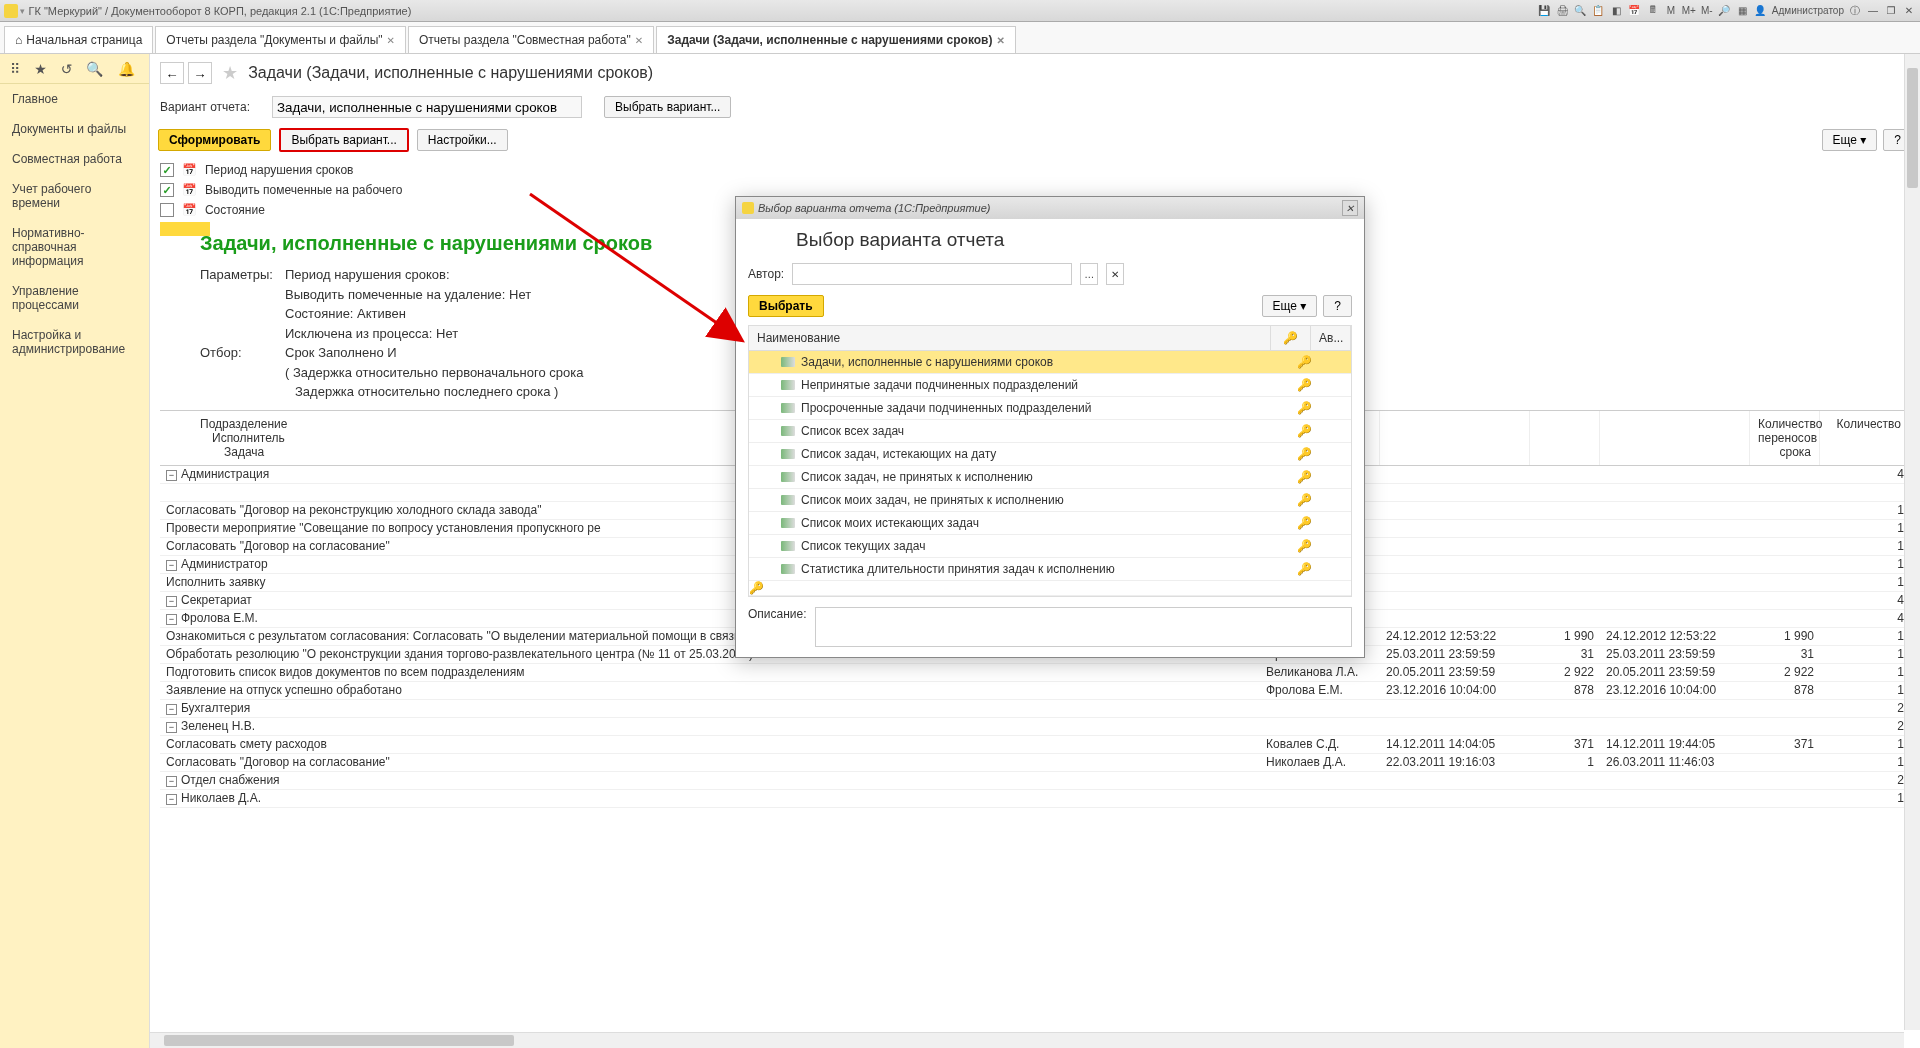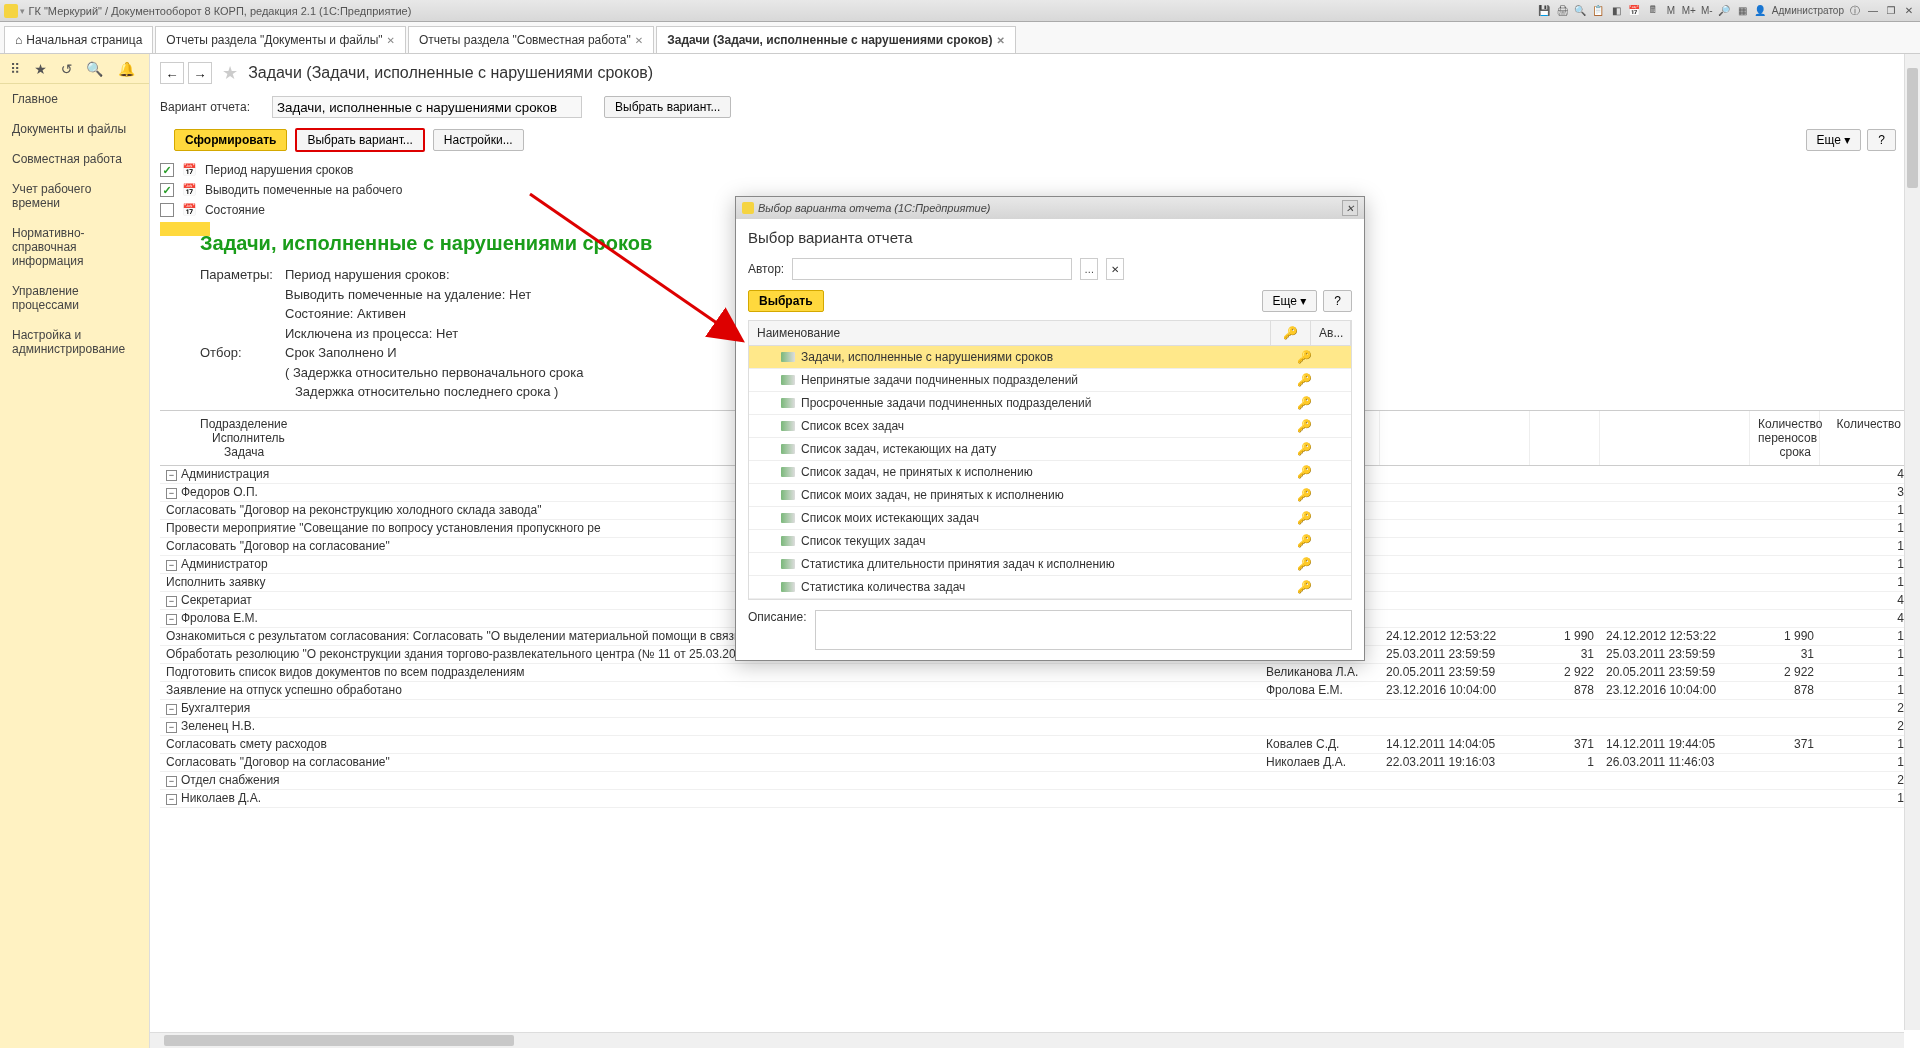--- a/index.html
+++ b/index.html
@@ -29,21 +29,21 @@
 .nav-arrows button { width: 24px; height: 22px; border: 1px solid #ccc; background: #fff; cursor: pointer; }
 .star { color: #ccc; font-size: 18px; }
 .page-title { font-size: 16px; color: #333; }
 
 .variant-row { padding: 4px 10px; display: flex; align-items: center; gap: 22px; font-size: 12px; }
 .variant-row input[type=text] { width: 310px; height: 22px; border: 1px solid #ccc; padding: 0 4px; background: #f8f8f8; }
 .btn { border: 1px solid #bbb; background: #f5f5f5; padding: 3px 10px; font-size: 12px; cursor: pointer; border-radius: 2px; }
 .btn-yellow { background: #ffd93d; font-weight: bold; border-color: #d4a800; }
 .btn-highlight { border: 2px solid #d00; }
 
-.action-row { padding: 6px 24px; display: flex; align-items: center; gap: 8px; }
+.action-row { padding: 6px 8px; display: flex; align-items: center; gap: 8px; }
 .action-right { margin-left: auto; display: flex; gap: 6px; }
 
 .filters { padding: 2px 10px; }
 .filter-row { display: flex; align-items: center; gap: 8px; padding: 3px 0; font-size: 12px; }
 .filter-row .chk { width: 14px; height: 14px; border: 1px solid #888; display: inline-flex; align-items: center; justify-content: center; background: #fff; }
 .filter-row .chk.on::after { content: "✓"; color: #2a9d2a; font-size: 11px; font-weight: bold; }
 .filter-row .cal { color: #888; }
 
 .report { flex: 1; overflow: auto; padding: 4px 10px 10px; position: relative; }
 .report-title { color: #1a9d1a; font-size: 20px; font-weight: bold; padding: 6px 0 10px 40px; }
@@ -68,21 +68,21 @@
 .indent-1 { padding-left: 46px; }
 .indent-2 { padding-left: 62px; }
 .exp { display: inline-block; width: 11px; height: 11px; border: 1px solid #888; text-align: center; line-height: 9px; font-size: 9px; margin-right: 4px; background: #fff; }
 
 
 .modal { position: absolute; left: 585px; top: 142px; width: 630px; background: #fff; border: 1px solid #888; box-shadow: 0 4px 20px rgba(0,0,0,0.25); }
 .modal-title { height: 22px; background: linear-gradient(#e8e8e8,#d5d5d5); display: flex; align-items: center; padding: 0 6px; font-size: 11px; color: #444; font-style: italic; }
 .modal-title .mt-icon { width: 12px; height: 12px; background: #f5d442; border-radius: 2px; margin-right: 4px; }
 .modal-title .mt-close { margin-left: auto; width: 16px; height: 16px; background: #ddd; border: 1px solid #aaa; display: flex; align-items: center; justify-content: center; font-size: 10px; cursor: pointer; }
 .modal-body { padding: 10px 12px; }
-.modal-h1 { font-size: 15px; padding-bottom: 8px; }
+.modal-h1 { font-size: 19px; padding-bottom: 8px; margin-left: 48px; }
 .modal-author { display: flex; align-items: center; gap: 8px; font-size: 12px; padding: 4px 0 10px; }
 .modal-author input { width: 280px; height: 22px; border: 1px solid #ccc; }
 .modal-author .ib { width: 18px; height: 22px; border: 1px solid #ccc; display: inline-flex; align-items: center; justify-content: center; font-size: 10px; cursor: pointer; }
 .modal-actions { display: flex; padding-bottom: 8px; }
 .modal-actions .right { margin-left: auto; display: flex; gap: 6px; }
 .modal-list { border: 1px solid #ddd; }
 .modal-list-head { display: flex; background: #f5f5f5; border-bottom: 1px solid #ddd; font-size: 12px; }
 .modal-list-head .mcol { padding: 5px 8px; border-right: 1px solid #ddd; }
 .mcol-name { flex: 1; }
 .mcol-ic { width: 40px; text-align: center; }
@@ -249,21 +249,20 @@
           <div class="tbl-row">
             <div class="col col-task indent-0"><span class="exp">−</span><span>Администрация</span></div>
             <div class="col col-exec"></div>
             <div class="col col-date"></div>
             <div class="col col-num"></div>
             <div class="col col-date2"></div>
             <div class="col col-num2"></div>
             <div class="col col-count">4</div>
           </div>
           <div class="tbl-row">
-            <div class="col col-task indent-1"><span class="exp">−</span><span>Федоров О.П.</span></div>
             <div class="col col-exec"></div>
             <div class="col col-date"></div>
             <div class="col col-num"></div>
             <div class="col col-date2"></div>
             <div class="col col-num2"></div>
             <div class="col col-count">3</div>
           </div>
           <div class="tbl-row">
             <div class="col col-task indent-2"><span>Согласовать "Договор на реконструкцию холодного склада завода"</span></div>
             <div class="col col-exec"></div>
@@ -531,24 +530,20 @@
               </div>
               <div class="modal-list-row">
                 <div class="mcol-name">
                   <span class="doc-ic"></span>
                   <span>Статистика длительности принятия задач к исполнению</span>
                 </div>
                 <div class="mcol-ic key-ic">🔑</div>
                 <div class="mcol-av"></div>
               </div>
               <div class="modal-list-row">
-                <div class="mcol-name">
-                  <span class="doc-ic"></span>
-                  <span>Статистика количества задач</span>
-                </div>
                 <div class="mcol-ic key-ic">🔑</div>
                 <div class="mcol-av"></div>
               </div>
             </div>
         </div>
         <div class="modal-desc">
           <span>Описание:</span>
           <textarea style=""></textarea>
         </div>
       </div>

